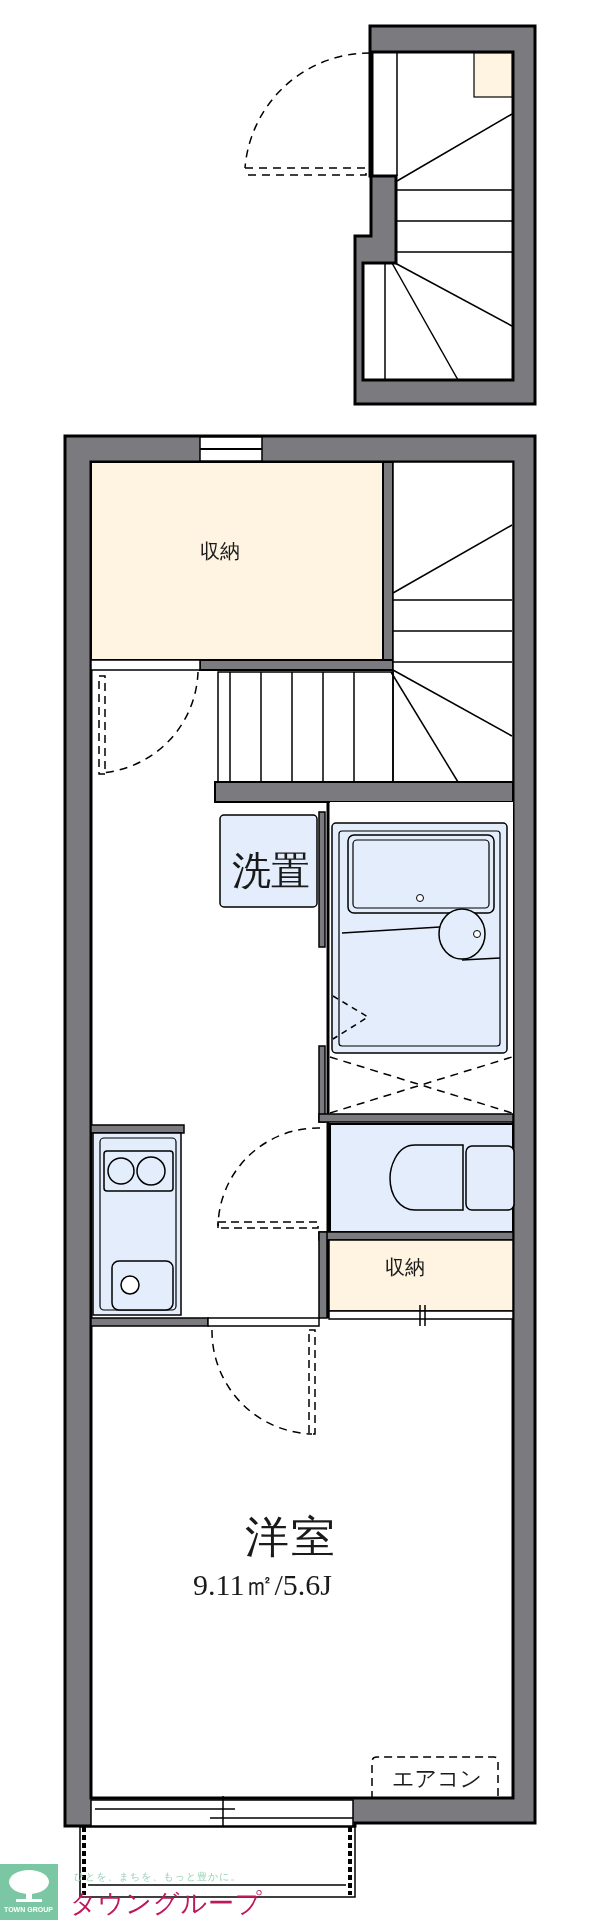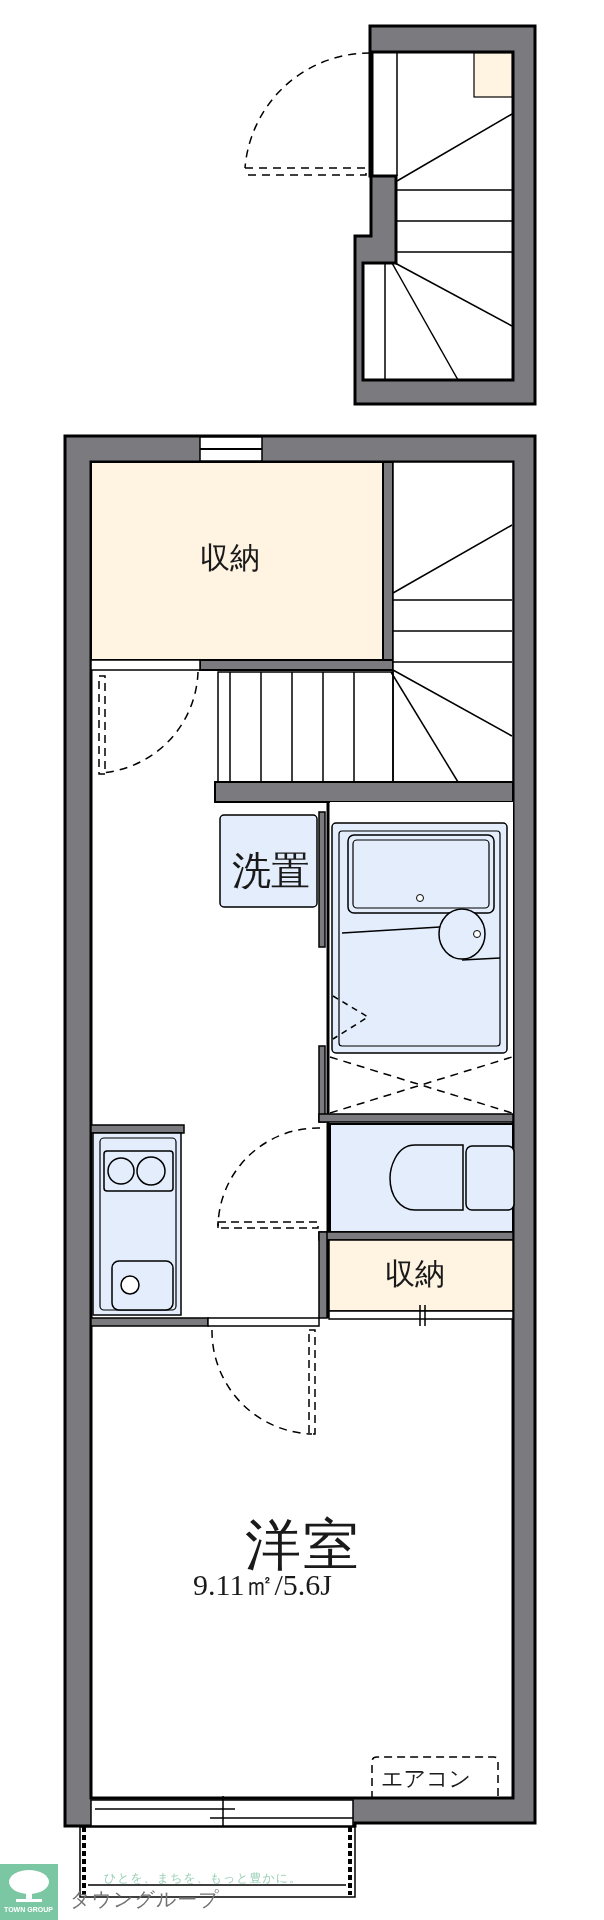--- a/index.html
+++ b/index.html
@@ -1,27 +1,27 @@
 <!DOCTYPE html>
 <html><head>
 <meta charset="utf-8">
 <style>
   html, body { margin:0; padding:0; background:#ffffff; }
   body { width:604px; height:1920px; position:relative; overflow:hidden; font-family:"DejaVu Sans", sans-serif; }
   #plan { position:absolute; left:0; top:0; width:604px; height:1920px; }
   .lbl { position:absolute; color:#1a1a1a; white-space:nowrap; font-family:"DejaVu Sans", sans-serif; }
-  .room-label-big { font-size:30px; }
+  .room-label-big { font-size:20px; }
   .room-label-mid { font-size:39px; }
-  .room-name-main { font-size:56px; letter-spacing:2px; }
+  .room-name-main { font-size:44px; letter-spacing:2px; }
   .room-area { font-size:30px; font-family:Liberation Serif, serif; }
   .ac-label { font-size:22px; }
   .logo-box { position:absolute; left:0; top:1864px; width:58px; height:56px; background:#7cc7a3; }
   .logo-text { position:absolute; left:4px; top:42px; font-size:7px; color:#fff; font-family:"Liberation Sans", sans-serif; font-weight:bold; }
-  .tagline { position:absolute; left:74px; top:1870px; font-size:12px; color:#9ad0b6; letter-spacing:1px;margin-left:30px; }
-  .brand { position:absolute; left:70px; top:1886px; font-size:20px; color:#737373; letter-spacing:1px; }
+  .tagline { position:absolute; left:74px; top:1870px; font-size:10px; color:#9ad0b6; letter-spacing:1px; }
+  .brand { position:absolute; left:70px; top:1886px; font-size:26px; color:#be185d; letter-spacing:1px; }
 </style>
 </head>
 <body>
 
 <svg id="plan" viewBox="0 0 604 1920" xmlns="http://www.w3.org/2000/svg">
 
   <g>
 
     <path d="M370 26 H535 V404 H355 V236 H371 V176 H370 Z" fill="#7b7a7f" stroke="#000" stroke-width="3"></path>
 
@@ -158,21 +158,21 @@
       <line x1="88" y1="1885" x2="346" y2="1885"></line>
     </g>
   </g>
 </svg>
 
 <div class="lbl room-label-big" style="left:200px; top:538px;">収納</div>
 <div class="lbl room-label-mid" style="left:232px; top:844px;">洗置</div>
 <div class="lbl room-label-big" style="left:385px; top:1254px;">収納</div>
 <div class="lbl room-name-main" style="left:245px; top:1508px;">洋室</div>
 <div class="lbl room-area" style="left:193px; top:1565px;">9.11㎡/5.6J</div>
-<div class="lbl ac-label" style="left:381px; top:1764px;">エアコン</div>
+<div class="lbl ac-label" style="left:392px; top:1764px;">エアコン</div>
 
 <div class="logo-box">
   <svg width="58" height="42" viewBox="0 0 58 42">
     <ellipse cx="29" cy="18" rx="20" ry="12" fill="#ffffff"></ellipse>
     <rect x="26" y="24" width="6" height="12" fill="#ffffff"></rect>
     <rect x="16" y="35" width="26" height="3" fill="#ffffff"></rect>
   </svg>
   <span class="logo-text">TOWN GROUP</span>
 </div>
 <div class="tagline">ひとを、まちを、もっと豊かに。</div>

